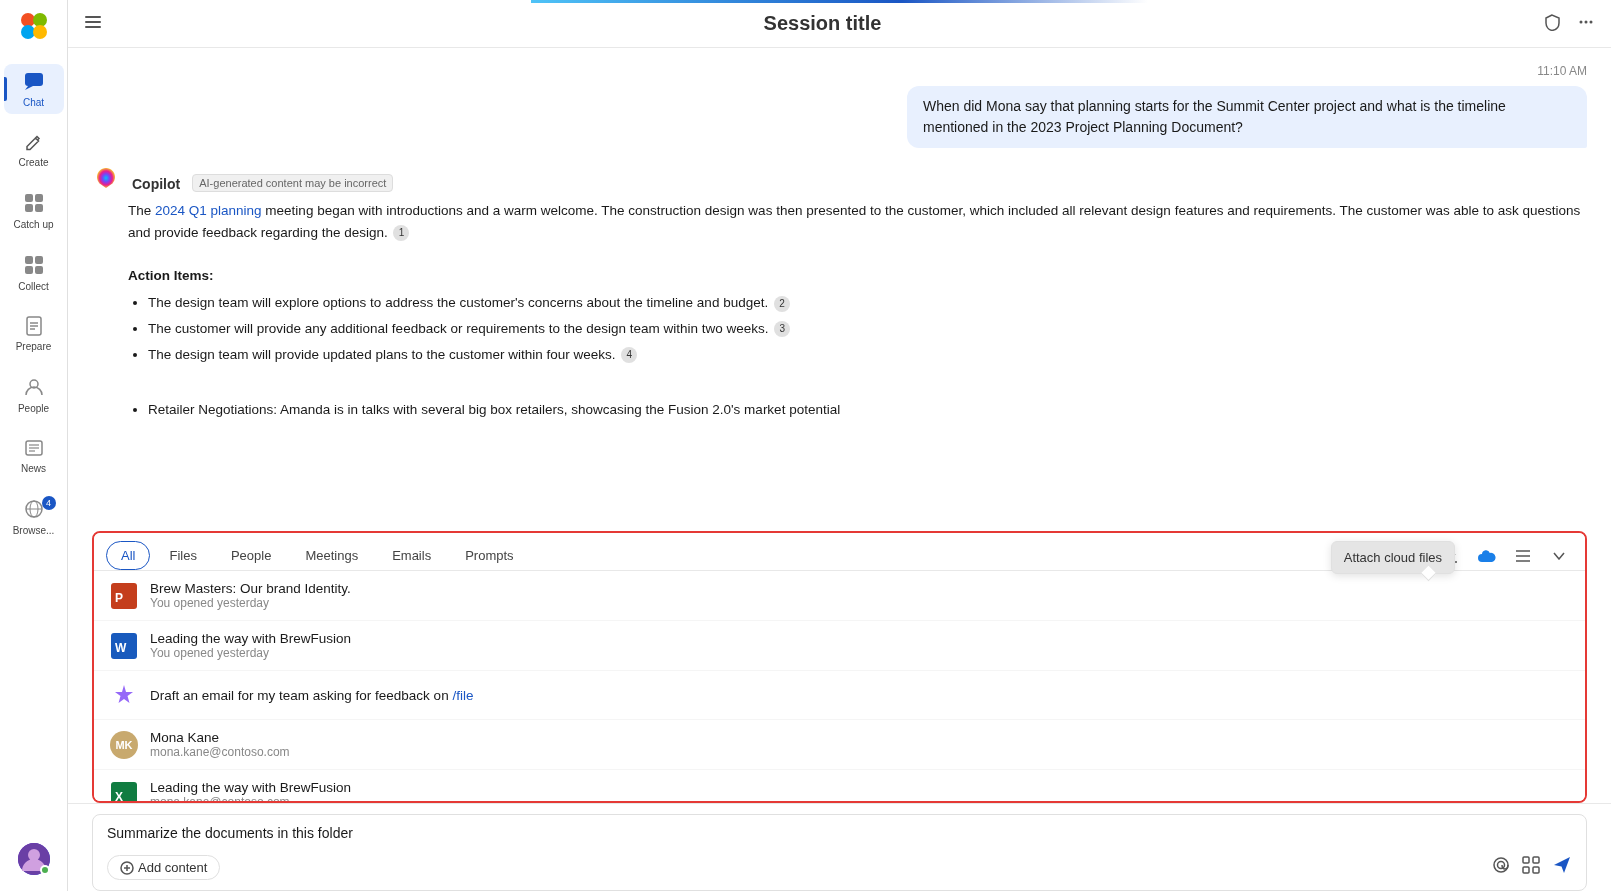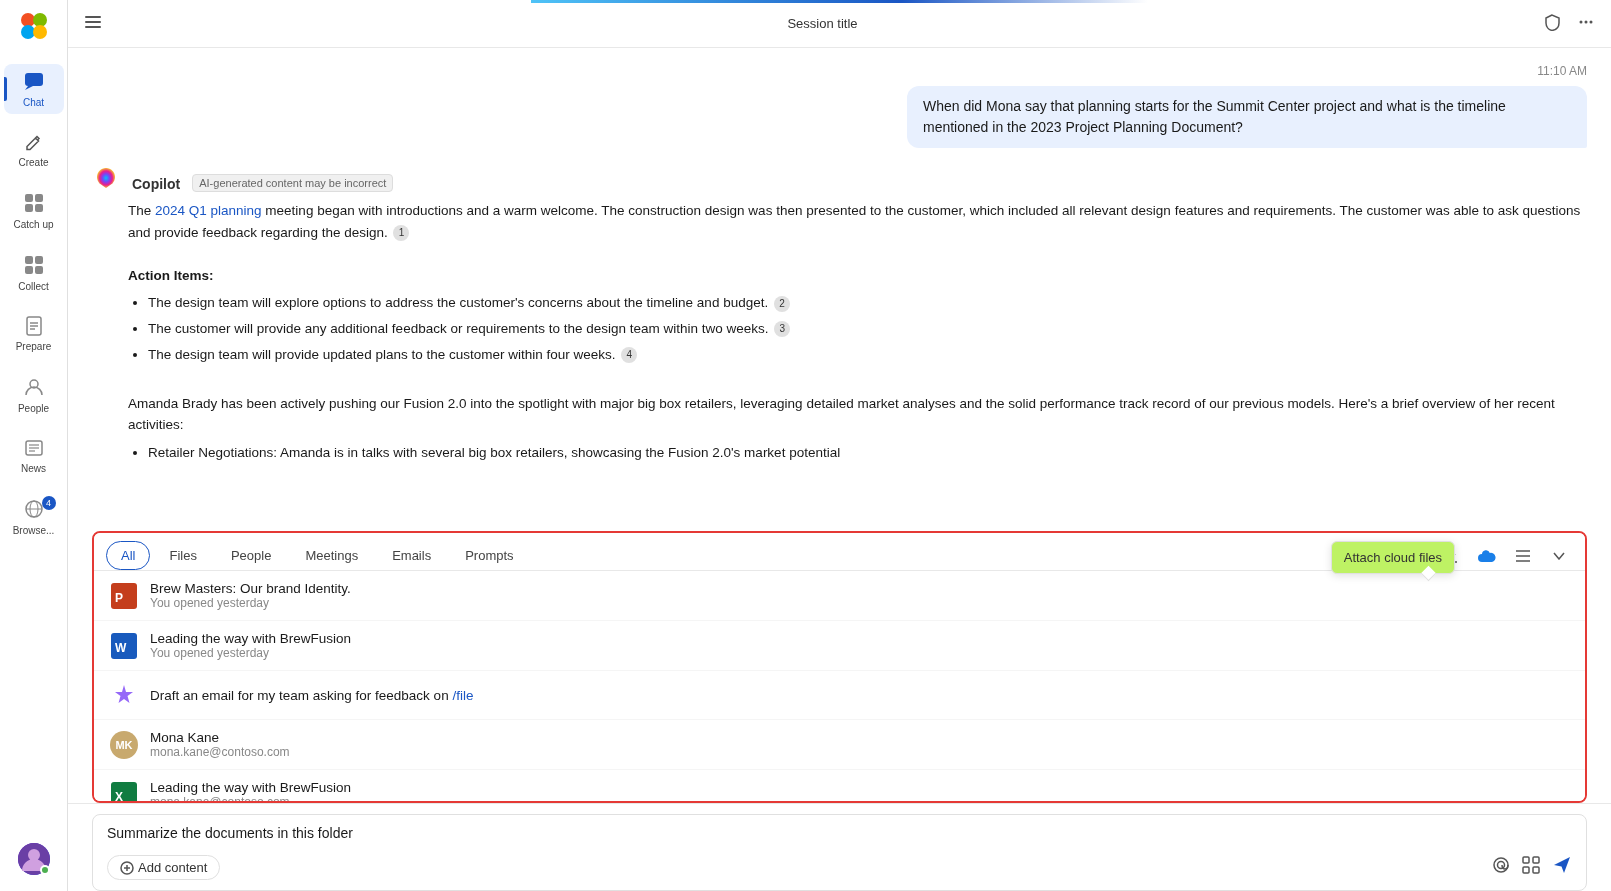--- a/index.html
+++ b/index.html
@@ -71,21 +71,21 @@
 
     
     .topbar {
       display: flex; align-items: center; justify-content: space-between;
       padding: 8px 16px;
       border-bottom: 1px solid #e8e8e8;
       background: #fff;
       height: 48px;
     }
     .topbar-left { display: flex; align-items: center; gap: 12px; }
-    .topbar-center { font-size: 13px; color: #333; font-weight: 400; }
+    .topbar-center { font-size: 20px; color: #333; font-weight: 700; }
     .topbar-right { display: flex; align-items: center; gap: 16px; }
     .topbar-icon { font-size: 16px; color: #555; cursor: pointer; }
 
     
     .chat-area {
       flex: 1;
       overflow-y: auto;
       padding: 16px 24px;
       background: #fff;
       position: relative;
@@ -147,21 +147,21 @@
       border: 2px solid #e53935;
       border-radius: 8px;
       margin: 0 24px 0 24px;
       overflow: hidden;
       position: relative;
     }
     .attach-cloud-tooltip {
       position: absolute;
       top: 8px;
       right: 130px;
-      background: #bef264;
+      background: #e5e5e5;
       border: 1px solid #e0e0e0;
       border-radius: 6px;
       padding: 8px 12px;
       font-size: 13px;
       color: #333;
       box-shadow: 0 2px 8px rgba(0,0,0,0.12);
       white-space: nowrap;
       z-index: 20;
       margin-left: 18px;
     }
@@ -463,21 +463,20 @@
       <div class="response-body">
         <p>The <a href="#">2024 Q1 planning</a> meeting began with introductions and a warm welcome. The construction design was then presented to the customer, which included all relevant design features and requirements. The customer was able to ask questions and provide feedback regarding the design. <span class="inline-ref">1</span></p>
         <br>
         <p class="bold">Action Items:</p>
         <ul>
           <li>The design team will explore options to address the customer's concerns about the timeline and budget. <span class="inline-ref">2</span></li>
           <li>The customer will provide any additional feedback or requirements to the design team within two weeks. <span class="inline-ref">3</span></li>
           <li>The design team will provide updated plans to the customer within four weeks. <span class="inline-ref">4</span></li>
         </ul>
         <br>
-        <p>Amanda Brady has been actively pushing our Fusion 2.0 into the spotlight with major big box retailers, leveraging detailed market analyses and the solid performance track record of our previous models. Here's a brief overview of her recent activities:</p>
         <ul>
           <li>Retailer Negotiations: Amanda is in talks with several big box retailers, showcasing the Fusion 2.0's market potential</li>
         </ul>
       </div>
     </div>
   </div>
 
   <div class="attachment-panel">
 
     <div class="attach-cloud-tooltip">

